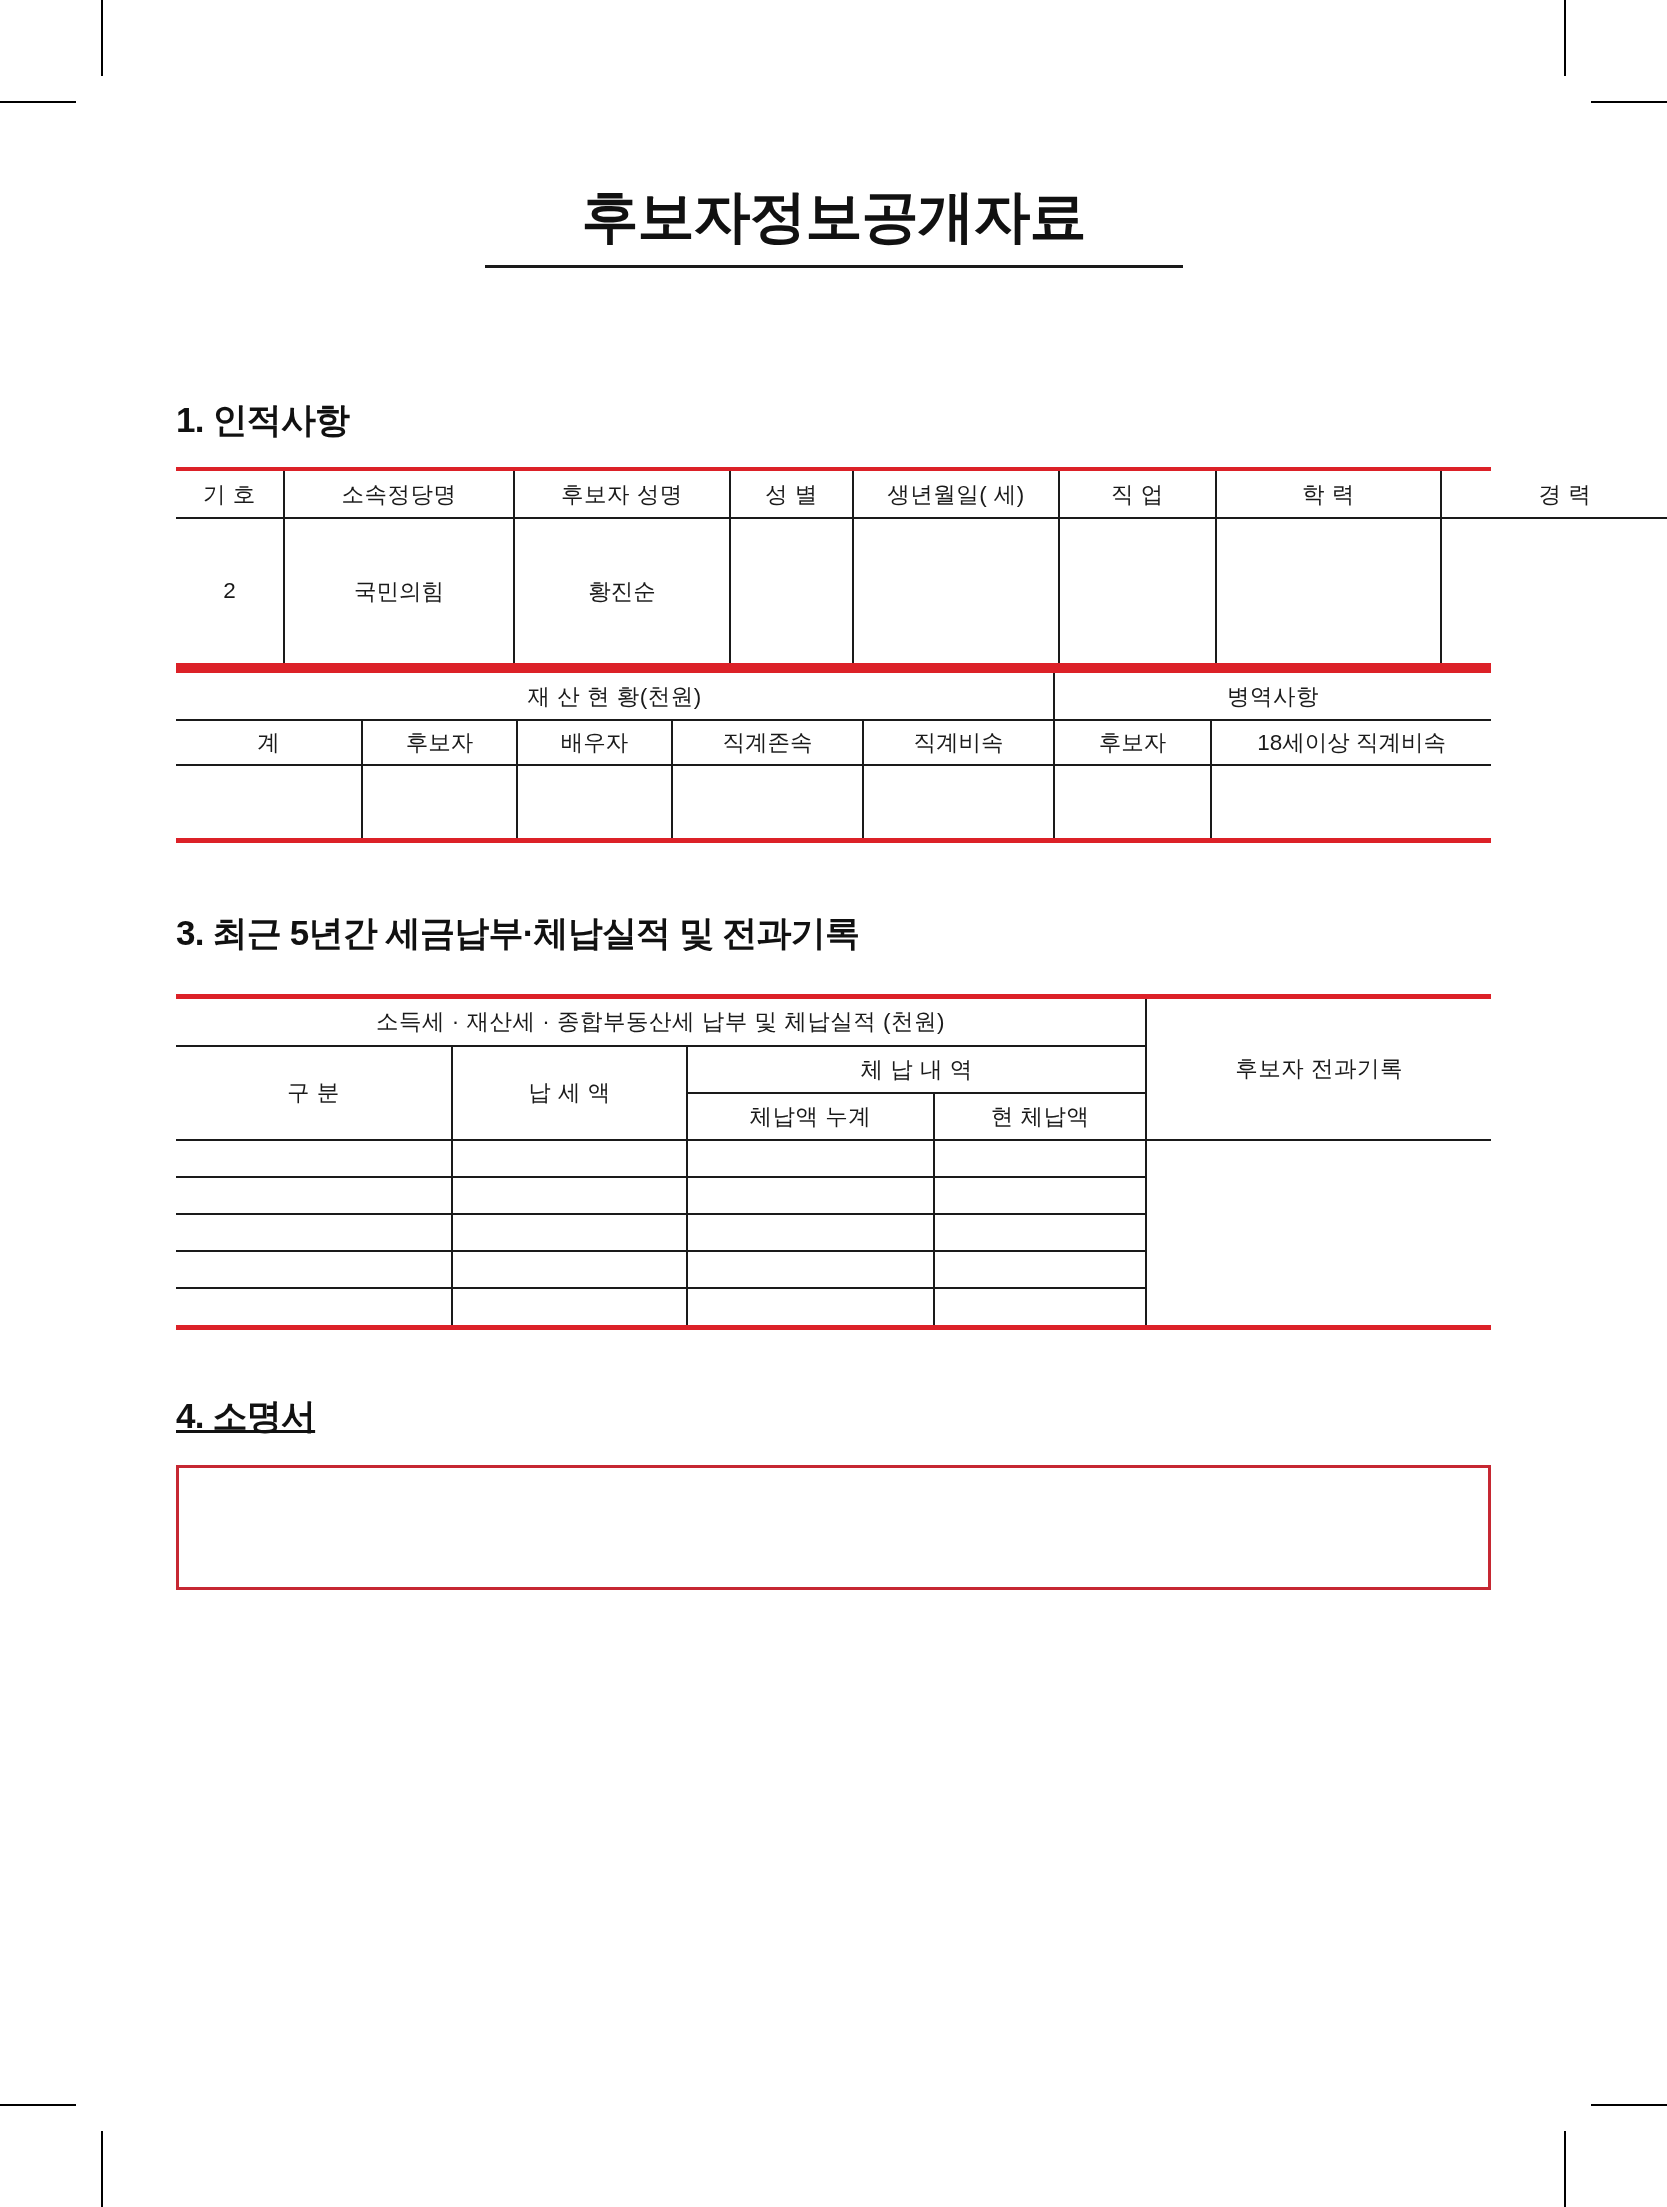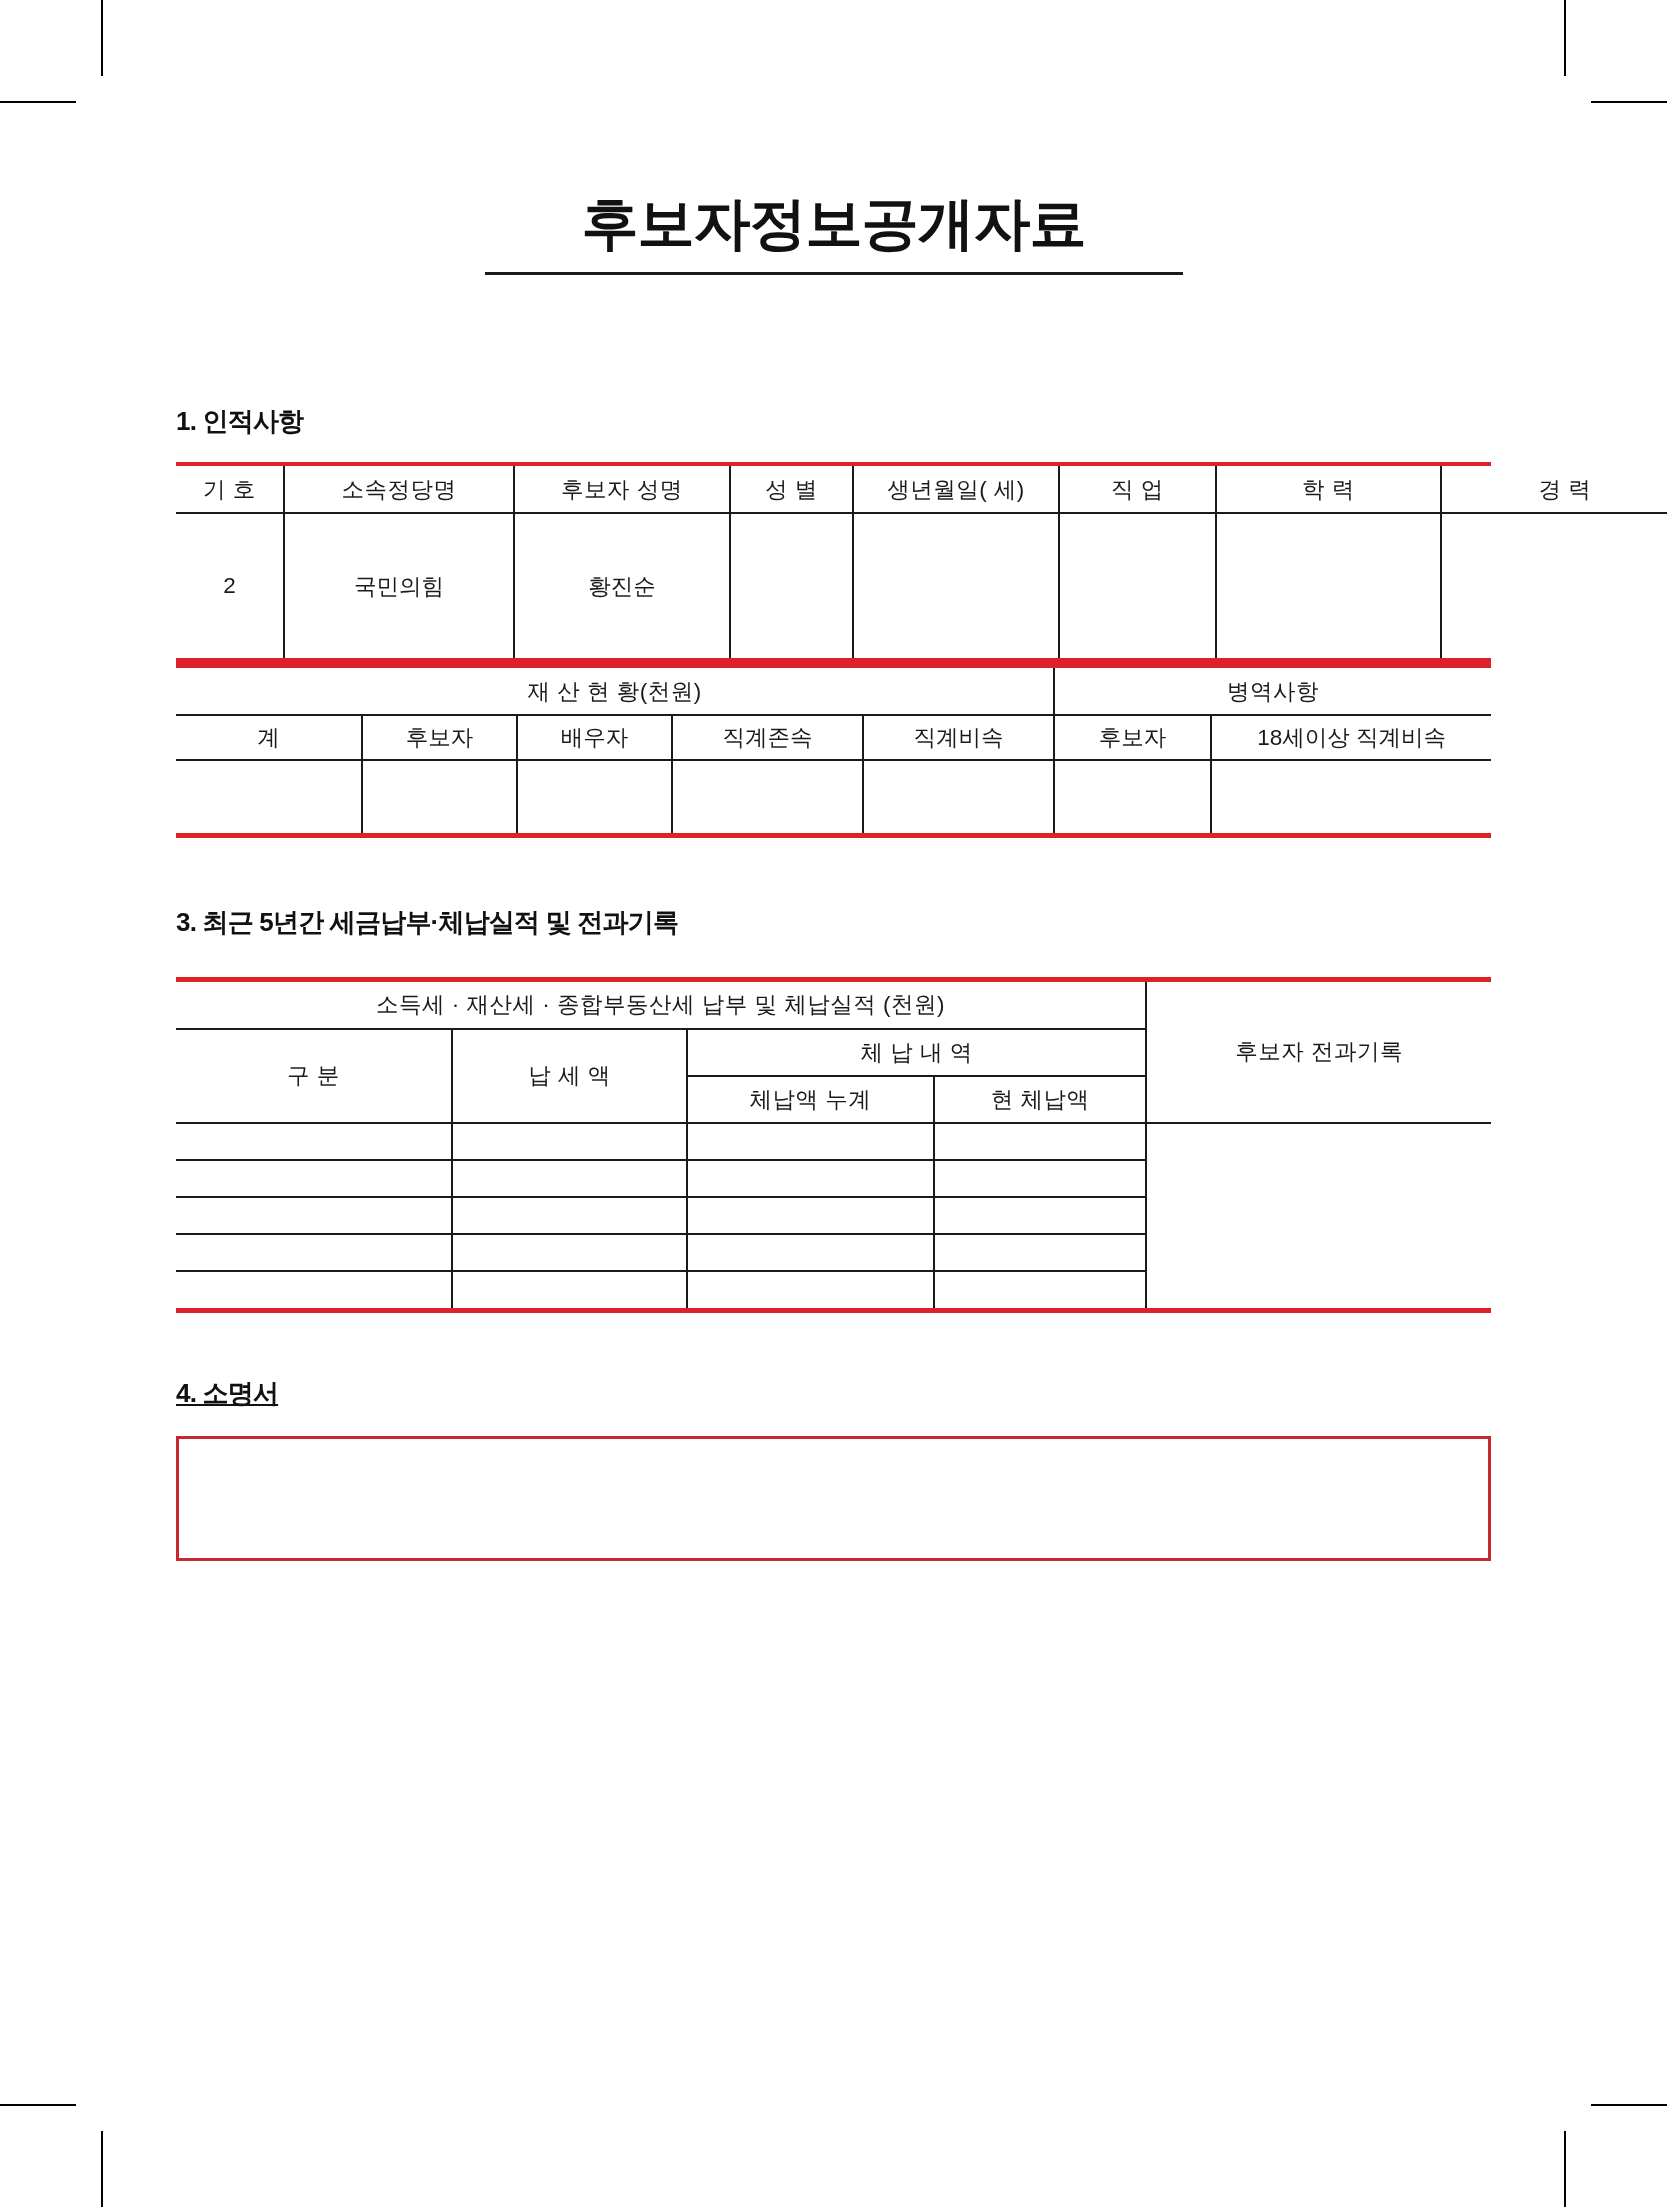--- a/index.html
+++ b/index.html
@@ -37,21 +37,21 @@
   .crop-tr-h { left: 1591px; top: 101px; }
   .crop-bl-v { left: 101px; top: 2131px; }
   .crop-bl-h { left: 0; top: 2104px; }
   .crop-br-v { left: 1564px; top: 2131px; }
   .crop-br-h { left: 1591px; top: 2104px; }
 
   
   .content {
     position: absolute;
     left: 176px;
-    top: 7px;
+    top: 0;
     width: 1315px;
   }
 
   
   .doc-header {
     text-align: center;
     padding-top: 186px;
   }
   .doc-title {
     font-size: 57px;
@@ -71,21 +71,21 @@
     font-size: 29px;
     font-weight: 800;
     color: #E0211E;
     letter-spacing: -0.5px;
     margin: 21.6px 0 0 0;
     line-height: 1.1;
   }
 
   
   .section-title {
-    font-size: 26px;
+    font-size: 35px;
     font-weight: 800;
     color: #111111;
     letter-spacing: -0.8px;
     margin: 0;
     padding: 0;
   }
   .sec1-title { margin-top: 129px; margin-bottom: 22.5px; }
   .sec2-title { margin-top: 61px;  margin-bottom: 22.5px; }
   .sec3-title { margin-top: 67px;  margin-bottom: 37px; }
   .sec4-title { margin-top: 63px;  margin-bottom: 25px; text-decoration: underline; }

